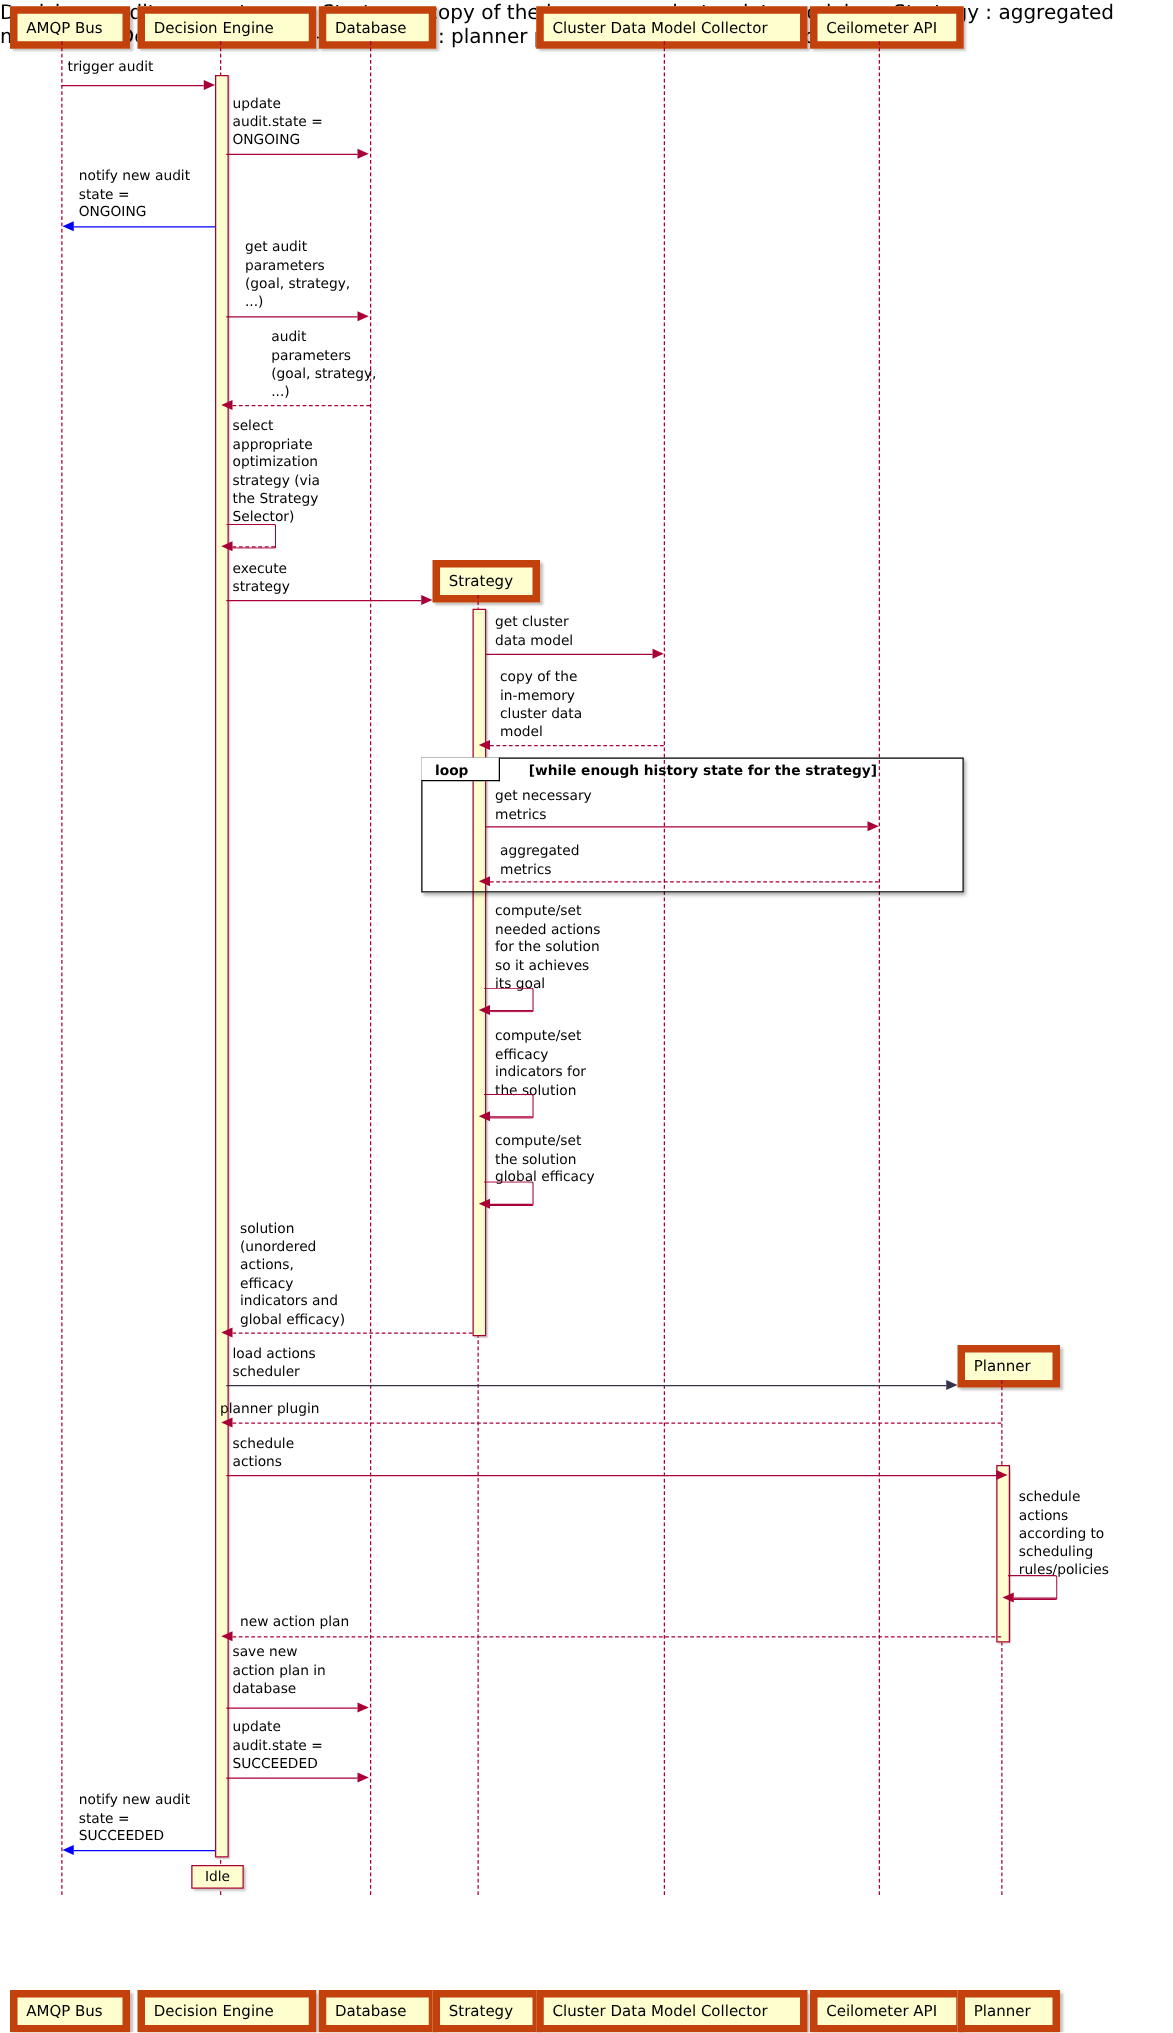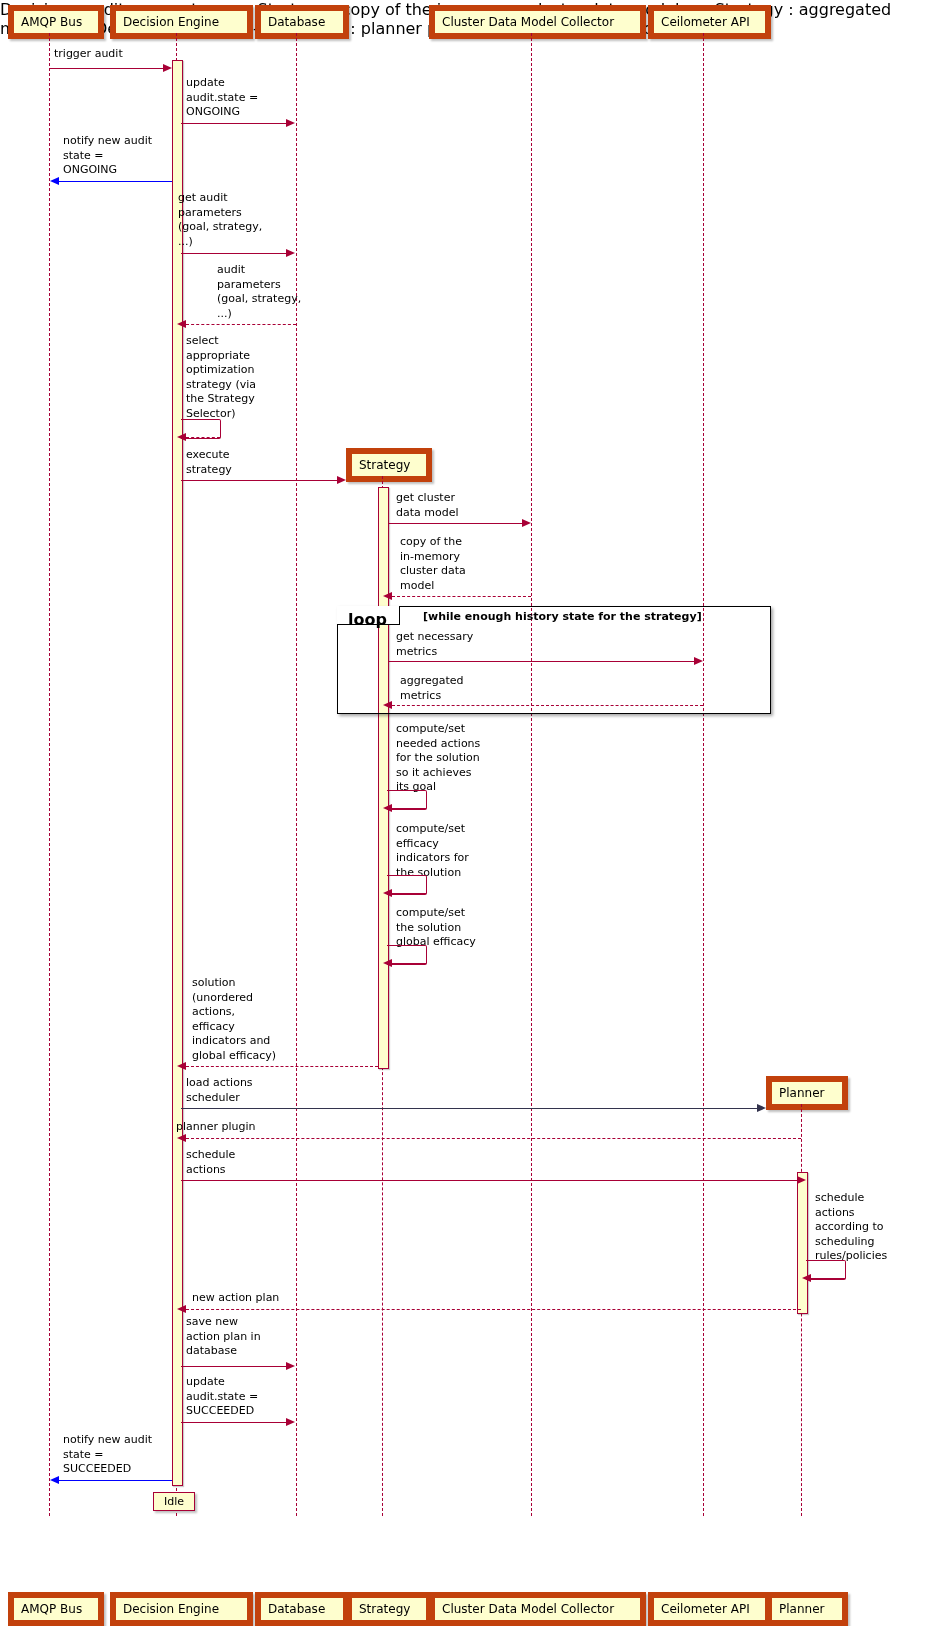--- a/index.html
+++ b/index.html
@@ -18,21 +18,21 @@
   .arrowline.dark{border-top:1px solid #33334D;}
   .head{position:absolute;width:0;height:0;}
   .head.r{border-top:4px solid transparent;border-bottom:4px solid transparent;border-left:9px solid #A80036;}
   .head.l{border-top:4px solid transparent;border-bottom:4px solid transparent;border-right:9px solid #A80036;}
   .head.l.blue{border-right-color:#0000FF;}
   .head.r.dark{border-left-color:#33334D;}
   .msg{position:absolute;font-size:11px;line-height:14.5px;color:#000;white-space:pre;}
   .selfbox{position:absolute;border:1px solid #A80036;border-left:none;border-top-right-radius:2px;border-bottom-right-radius:2px;}
   .loopframe{position:absolute;border:1px solid #000;background:transparent;box-shadow:2px 2px 3px rgba(0,0,0,0.35);}
   .looptab{position:absolute;background:#fff;border-right:1px solid #000;border-bottom:1px solid #000;}
-  .looplabel{position:absolute;font-size:16px;font-weight:bold;color:#000;}
+  .looplabel{position:absolute;font-size:11px;font-weight:bold;color:#000;}
   .loopcond{position:absolute;font-size:11px;font-weight:bold;color:#000;}
   .endstate{position:absolute;background:#FEFECE;border:1px solid #A80036;color:#000;font-size:11px;
             padding:2px 10px;box-shadow:2px 2px 2px rgba(0,0,0,0.25);}
 </style>
 </head>
 <body>
 
 <div id="canvas">
 
   
@@ -76,21 +76,21 @@
   <div class="head r" style="left:286px;top:119px;"></div>
 
   
   <div class="msg" style="left:63px;top:134px;">notify new audit
 state =
 ONGOING</div>
   <div class="arrowline blue" style="left:59px;top:181px;width:113px;"></div>
   <div class="head l blue" style="left:50px;top:177px;"></div>
 
   
-  <div class="msg" style="left:178px;top:191px;">get audit
+  <div class="msg" style="left:196px;top:191px;">get audit
 parameters
 (goal, strategy,
 ...)</div>
   <div class="arrowline" style="left:181px;top:253px;width:105px;"></div>
   <div class="head r" style="left:286px;top:249px;"></div>
 
    Decision : audit parameters --&gt;
   <div class="msg" style="left:192px;top:263px;margin-left:25px;">audit
 parameters
 (goal, strategy,

